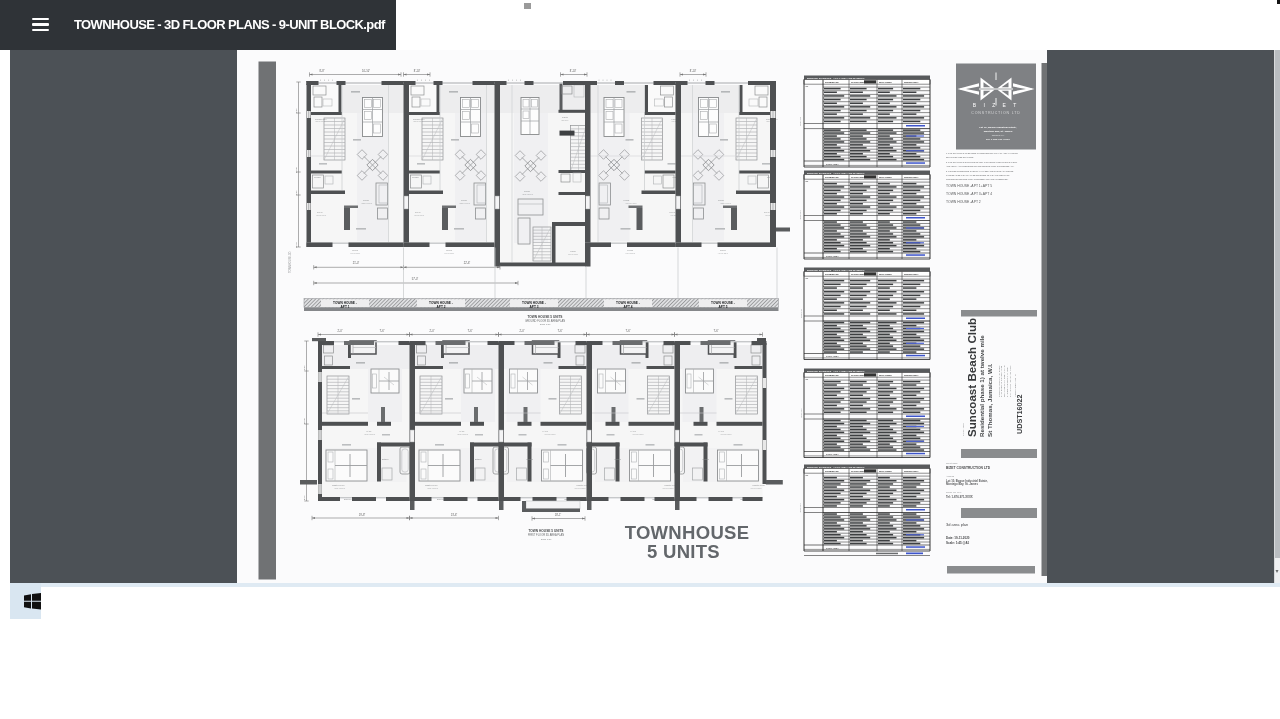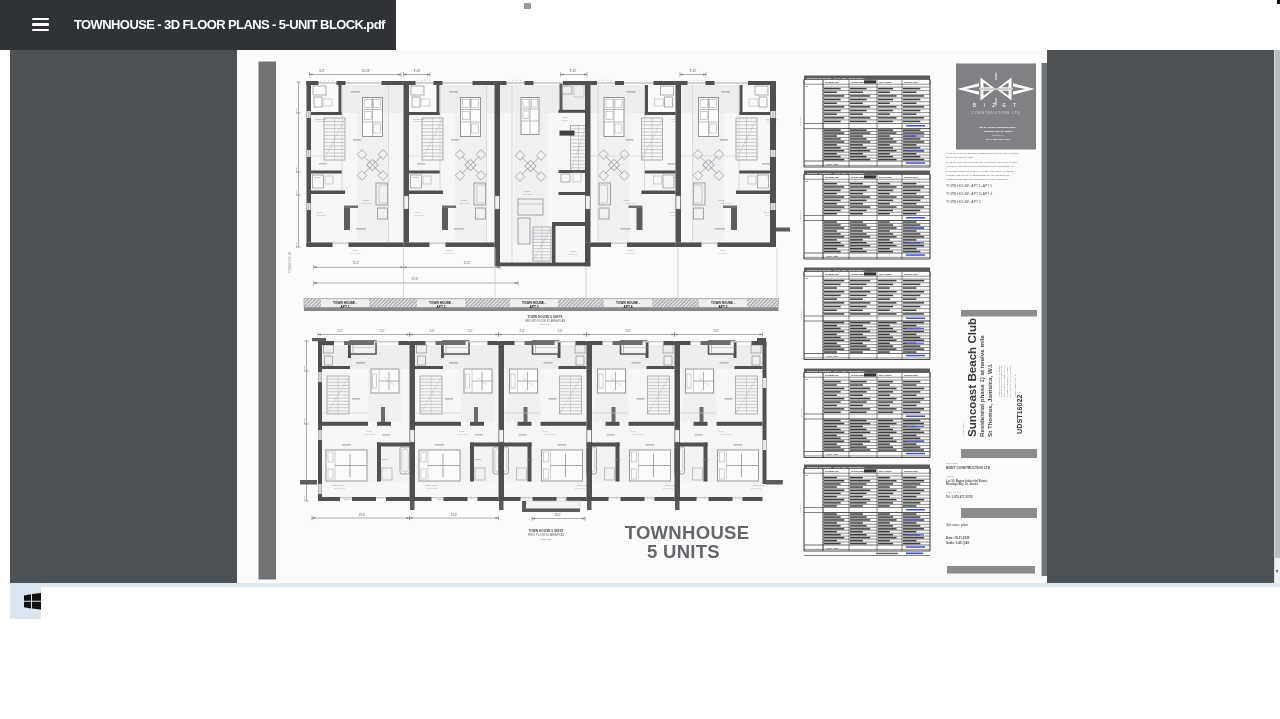--- a/index.html
+++ b/index.html
@@ -1711,21 +1711,21 @@
     <text x="946.0" y="544.0" font-size="3.0" fill="#48494b" font-family="Liberation Sans, sans-serif" font-weight="bold">Scale: 1:45 @A1</text>
     <rect x="947.0" y="566.0" width="88.0" height="7.5" fill="#8a8c8e"></rect>
   </svg>
 
 <div class="abs" style="left:0;top:0;width:396px;height:50px;background:#2f3337"></div>
 
 <div class="abs" style="left:32px;top:17.5px;width:17px;height:2.6px;background:#fff;border-radius:1px"></div>
 <div class="abs" style="left:32px;top:23.2px;width:17px;height:2.6px;background:#fff;border-radius:1px"></div>
 <div class="abs" style="left:32px;top:28.9px;width:17px;height:2.6px;background:#fff;border-radius:1px"></div>
 
-<div class="abs" style="left:74px;top:17px;color:#fff;font-size:13px;font-weight:bold;letter-spacing:-0.6px;white-space:nowrap">TOWNHOUSE - 3D FLOOR PLANS - 5-UNIT BLOCK.pdf</div>
+<div class="abs" style="left:74px;top:17px;color:#fff;font-size:13px;font-weight:bold;letter-spacing:-0.6px;white-space:nowrap">TOWNHOUSE - 3D FLOOR PLANS - 9-UNIT BLOCK.pdf</div>
 
 <div class="abs" style="left:524px;top:3px;width:7px;height:6px;background:#9a9a9a"></div>
 
 <div class="abs" style="left:1277px;top:0;width:3px;height:4px;background:#141414"></div>
 
 <div class="abs" style="left:1274px;top:50px;width:6px;height:533px;background:#eef0f2;border-left:1px solid #d8dadc"></div>
 
 <div class="abs" style="left:1274.5px;top:50px;width:5.5px;height:508px;background:#b9bdc1"></div>
 
 <div class="abs" style="left:1274.5px;top:567px;width:5px;height:8px;color:#6a6c6e;font-size:6px;line-height:8px;text-align:center">▾</div>

